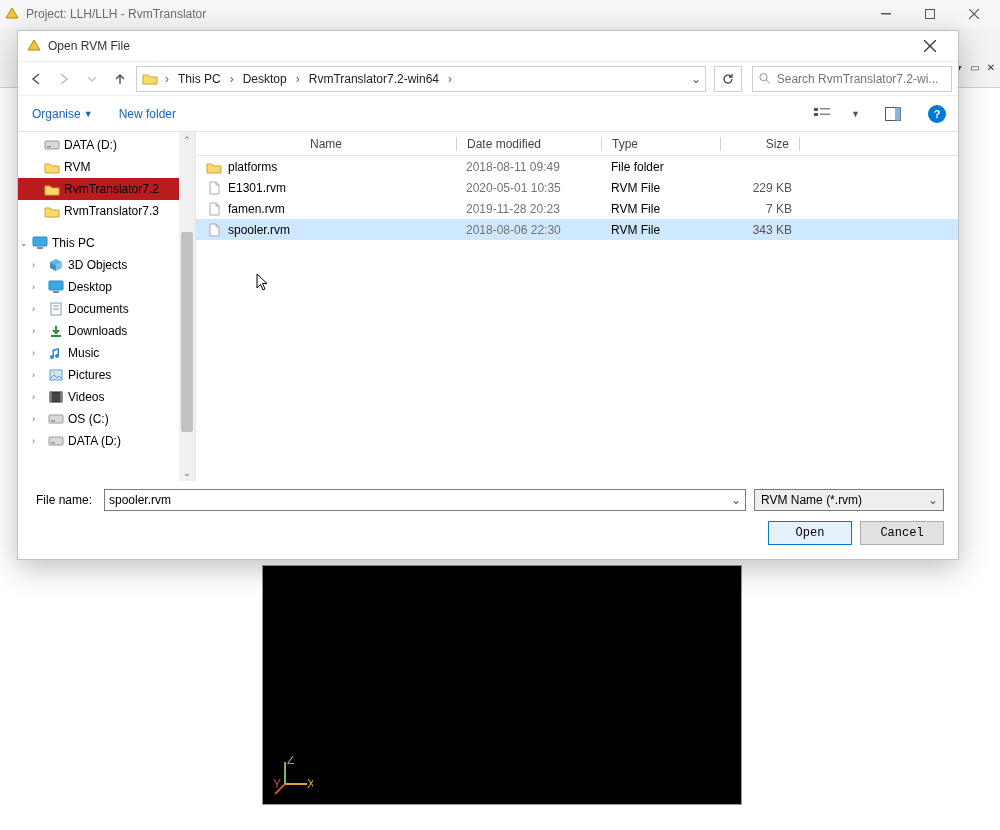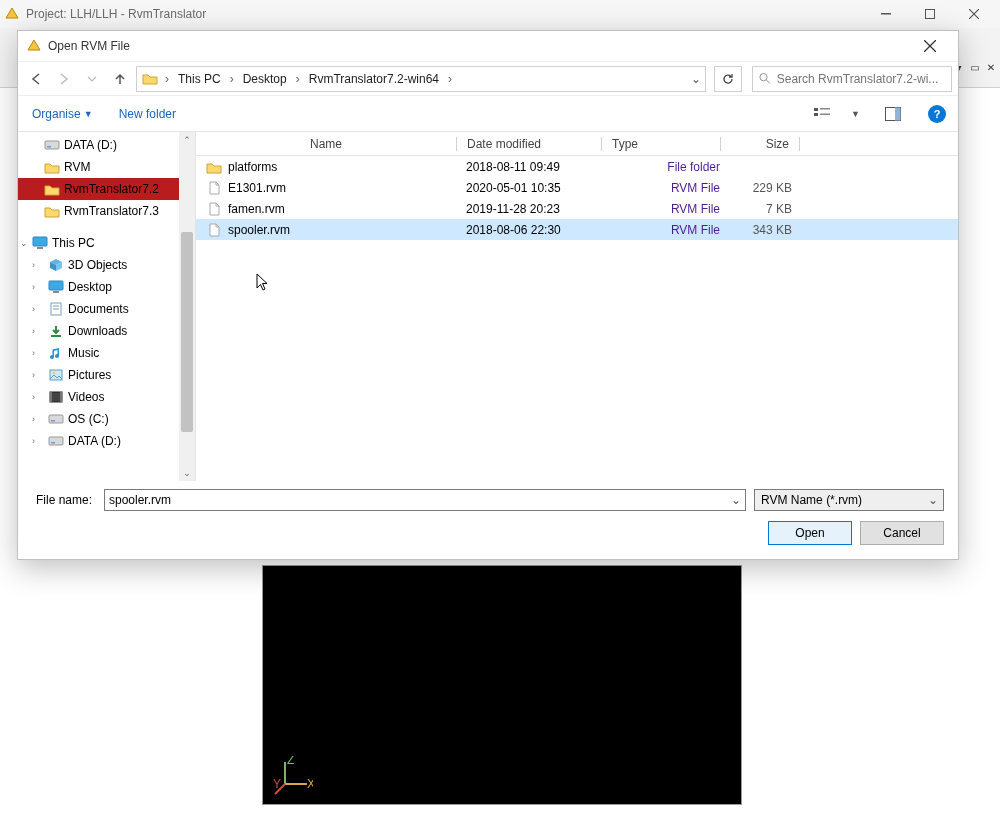--- a/index.html
+++ b/index.html
@@ -65,37 +65,37 @@
   .col{ padding:0 10px;}
   .col.name{ width:260px;text-align:center;}
   .col.date{ width:144px;}
   .col.type{ width:118px;}
   .col.size{ width:78px; text-align:right;}
   .colhdr .divider{ width:1px; height:14px; background:#d0d0d0;}
   .rows{ flex:1; overflow:auto;}
   .row{ height:21px; display:flex; align-items:center;}
   .row.sel{ background:#cde8ff;}
   .row .name{ width:260px; padding-left:10px; display:flex; align-items:center; gap:6px;}
-  .row .date{ width:145px; padding-left:10px; color:#000000;}
-  .row .type{ width:119px; padding-left:10px; color:#4c1d95;text-align:right;}
+  .row .date{ width:145px; padding-left:10px; color:#737373;}
+  .row .type{ width:119px; padding-left:10px; color:#000000;}
   .row .size{ width:78px; text-align:right; padding-right:6px; color:#555;}
 
   .cursor{ position:absolute; left:238px; top:242px; pointer-events:none; z-index:500;}
 
   
   .bottom{ padding:8px 14px; }
   .fnr{ display:flex; align-items:center; gap:8px; }
   .fnr label{ width:60px; text-align:right; margin-right:4px; }
   .fnr .fnbox{ flex:1; height:22px; border:1px solid #7a7a7a; display:flex; align-items:center; padding:0 4px; position:relative;}
   .fnr .fnbox input{ border:none; outline:none; width:100%; font-size:12px;}
   .fnr .fnbox .dd{ position:absolute; right:4px; color:#555;}
   .fnr .filter{ width:190px; height:22px; border:1px solid #7a7a7a; background:#efefef; display:flex; align-items:center; padding:0 6px; position:relative;}
   .fnr .filter .dd{ position:absolute; right:5px; color:#555;}
   .btns{ display:flex; justify-content:flex-end; gap:8px; margin-top:10px;}
-  .btn{ width:84px; height:24px; border:1px solid #adadad; background:#e1e1e1; display:flex; align-items:center; justify-content:center;}
+  .btn{ width:84px; height:24px; border:1px solid #adadad; background:#e1e1e1; display:flex; align-items:center; justify-content:center;font-family:Liberation Mono, monospace;}
   .btn.primary{ border:1px solid #0078d7; background:#e5f1fb;}
 
   
   .folder-ic svg, .file-ic svg{ display:block;}
   .ic-mini{ width:16px; height:16px; display:inline-flex; align-items:center; justify-content:center;}
 
 </style>
 </head>
 <body>
 

